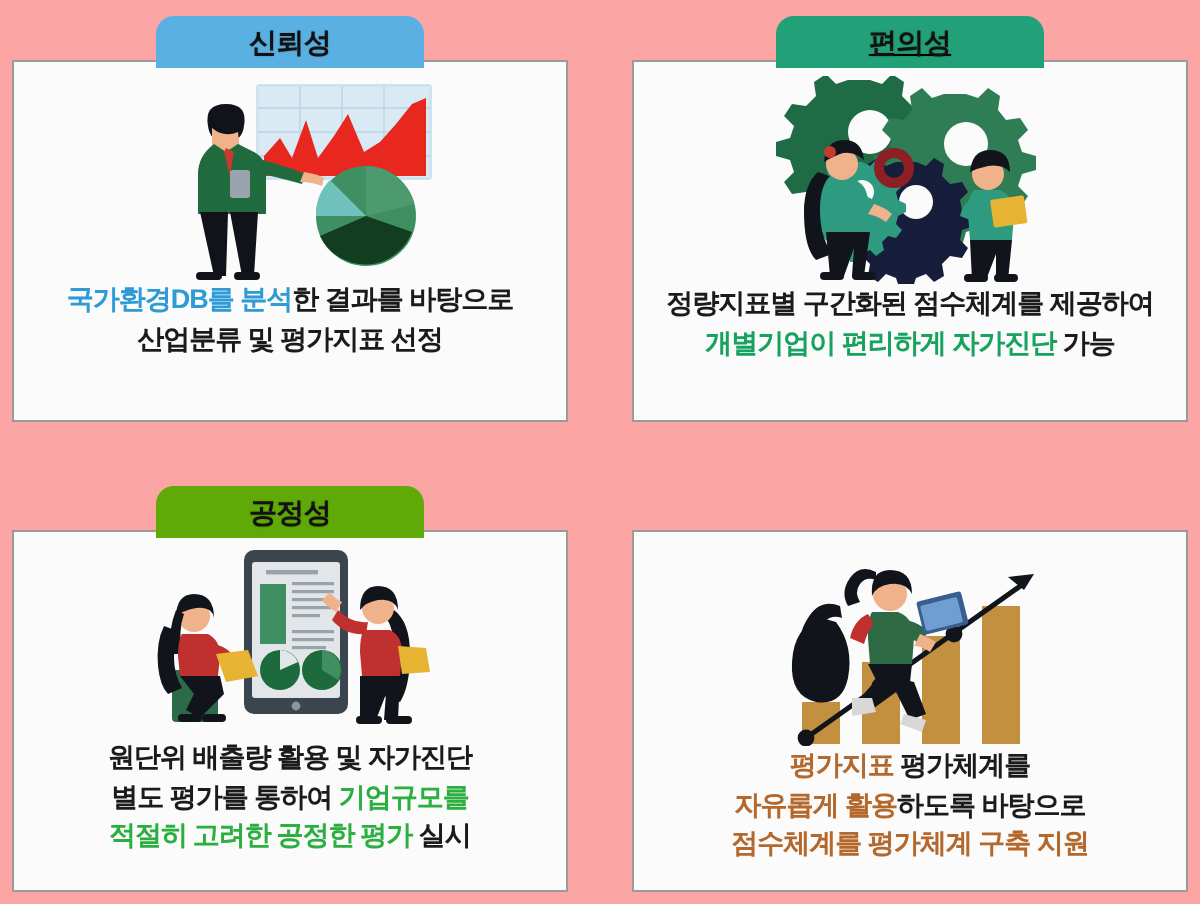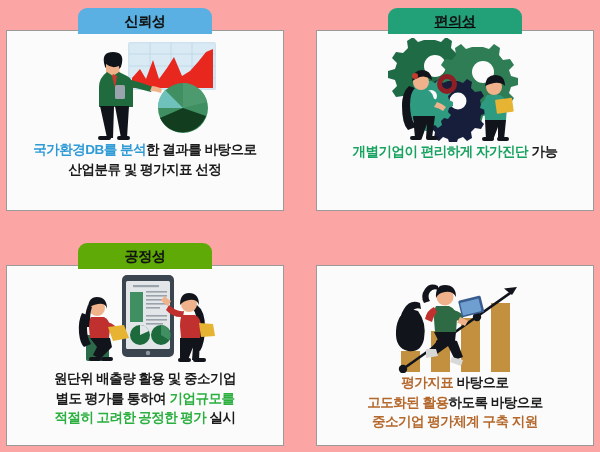--- a/index.html
+++ b/index.html
@@ -177,20 +177,23 @@
           <path d="M106 48 q1 -11 10 -11 q10 0 10 11 q-4 -4 -11 -3 q-5 1 -9 3 z" fill="#12141c"></path>
           <path d="M108 57 l13 0 q7 3 7 12 l-1 13 l-21 0 l-1 -13 q0 -9 3 -12 z" fill="#2e9b80"></path>
           <path d="M108 60 q-6 4 -7 10 l5 2 q2 -6 5 -8 z" fill="#2e9b80"></path>
           <rect x="116" y="62" width="17" height="14" rx="1" fill="#e6b432" transform="rotate(-8 116 62)"></rect>
           <path d="M106 82 l21 0 l-2 20 l-6 0 l0 -13 l-5 13 l-7 0 z" fill="#12141c"></path>
           <rect x="103" y="99" width="12" height="4" rx="2" fill="#12141c"></rect>
           <rect x="118" y="99" width="12" height="4" rx="2" fill="#12141c"></rect>
         </svg>
       </div>
       <div class="caption">
+        <div class="cap-line">
+          <span>정량지표별 구간화된 점수체계를 제공하여</span>
+        </div>
         <div class="cap-line">
           <span class="hl-green">개별기업이 편리하게 자가진단</span><span> 가능</span>
         </div>
       </div>
     </div>
   </div>
 
   <div class="cell">
     <div class="tab" style="background:#5faa06;align-items:center;">
       <span class="tab-label">공정성</span>
@@ -241,21 +244,21 @@
           <path d="M113 44 q-10 1 -17 -7 l3 -5 q7 7 15 6 z" fill="#c0302e"></path>
           <path d="M98 33 q-5 -3 -7 -6 l4 -4 q2 3 6 5 z" fill="#f0b28a"></path>
           <path d="M129 50 l14 1 l2 12 l-14 1 z" fill="#e6b432"></path>
           <path d="M110 65 l20 0 l-1 22 l-7 0 l1 -13 l-5 13 l-8 0 z" fill="#12141c"></path>
           <rect x="108" y="85" width="13" height="4" rx="2" fill="#12141c"></rect>
           <rect x="123" y="85" width="13" height="4" rx="2" fill="#12141c"></rect>
         </svg>
       </div>
       <div class="caption">
         <div class="cap-line">
-          <span>원단위 배출량 활용 및 중소기업</span>
+          <span>원단위 배출량 활용 및 자가진단</span>
         </div>
         <div class="cap-line">
           <span>별도 평가를 통하여 </span><span class="hl-lgreen">기업규모를</span>
         </div>
         <div class="cap-line">
           <span class="hl-lgreen">적절히 고려한 공정한 평가</span><span> 실시</span>
         </div>
       </div>
     </div>
   </div>
@@ -291,25 +294,25 @@
           <rect x="81" y="30" width="19" height="13" rx="1" fill="#6f9ed1" transform="rotate(-14 81 30)"></rect>
 
           <path d="M55 59 l22 0 l-1 9 l-18 13 l-6 -6 l7 -8 z" fill="#12141c"></path>
           <path d="M70 66 l8 2 l6 16 l-8 3 l-7 -14 z" fill="#12141c"></path>
           <path d="M47 76 l10 0 l2 7 l-12 2 z" fill="#d8d8d8"></path>
           <path d="M73 84 l11 3 l-2 6 l-11 -4 z" fill="#d8d8d8"></path>
         </svg>
       </div>
       <div class="caption">
         <div class="cap-line">
-          <span class="hl-brown">평가지표</span><span> 바탕으로</span>
-        </div>
-        <div class="cap-line">
-          <span class="hl-brown">고도화된 활용</span><span>하도록 바탕으로</span>
-        </div>
-        <div class="cap-line">
-          <span class="hl-brown">중소기업 평가체계 구축 지원</span>
+          <span class="hl-brown">평가지표</span><span> 평가체계를</span>
+        </div>
+        <div class="cap-line">
+          <span class="hl-brown">자유롭게 활용</span><span>하도록 바탕으로</span>
+        </div>
+        <div class="cap-line">
+          <span class="hl-brown">점수체계를 평가체계 구축 지원</span>
         </div>
       </div>
     </div>
   </div>
 
 </div>
 
 </body></html>

